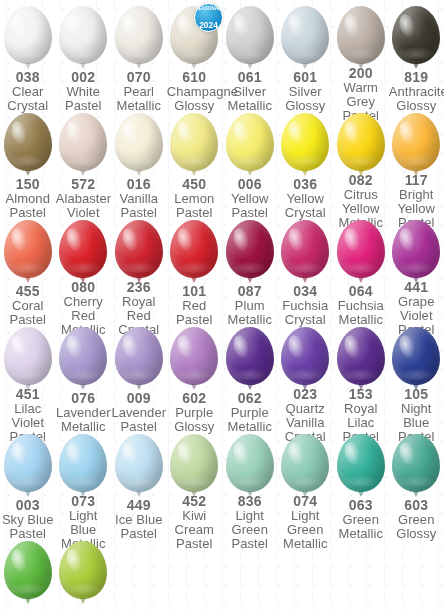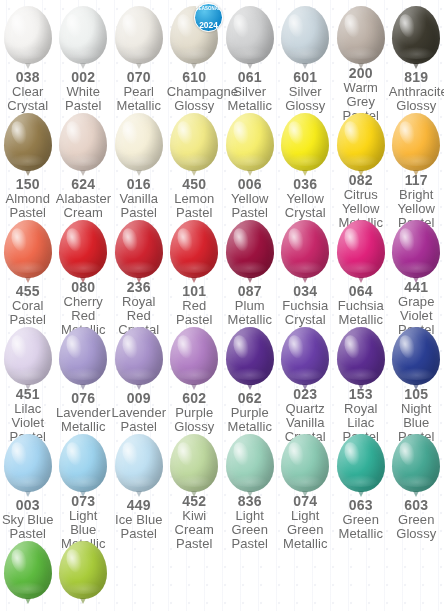--- a/index.html
+++ b/index.html
@@ -273,23 +273,23 @@
 Pastel</span>
         </div>
       </div>
       <div class="cell">
         <div class="balloon-wrap">
           <div class="balloon" style="background: radial-gradient(at 32% 26%, rgb(239, 226, 219) 0%, rgb(230, 211, 200) 42%, rgb(193, 177, 168) 82%, rgb(161, 148, 140) 100%);">
             <span class="knot" style="border-top-color: rgb(152, 139, 132);"></span>
           </div>
         </div>
         <div class="caption">
-          <span class="code">624</span>
+          <span class="code">572</span>
           <span class="name">Alabaster
-Cream</span>
+Violet</span>
         </div>
       </div>
       <div class="cell">
         <div class="balloon-wrap">
           <div class="balloon" style="background: radial-gradient(at 32% 26%, rgb(248, 244, 229) 0%, rgb(245, 239, 216) 42%, rgb(206, 201, 181) 82%, rgb(172, 167, 151) 100%);">
             <span class="knot" style="border-top-color: rgb(162, 158, 143);"></span>
           </div>
         </div>
         <div class="caption">
           <span class="code">016</span>

